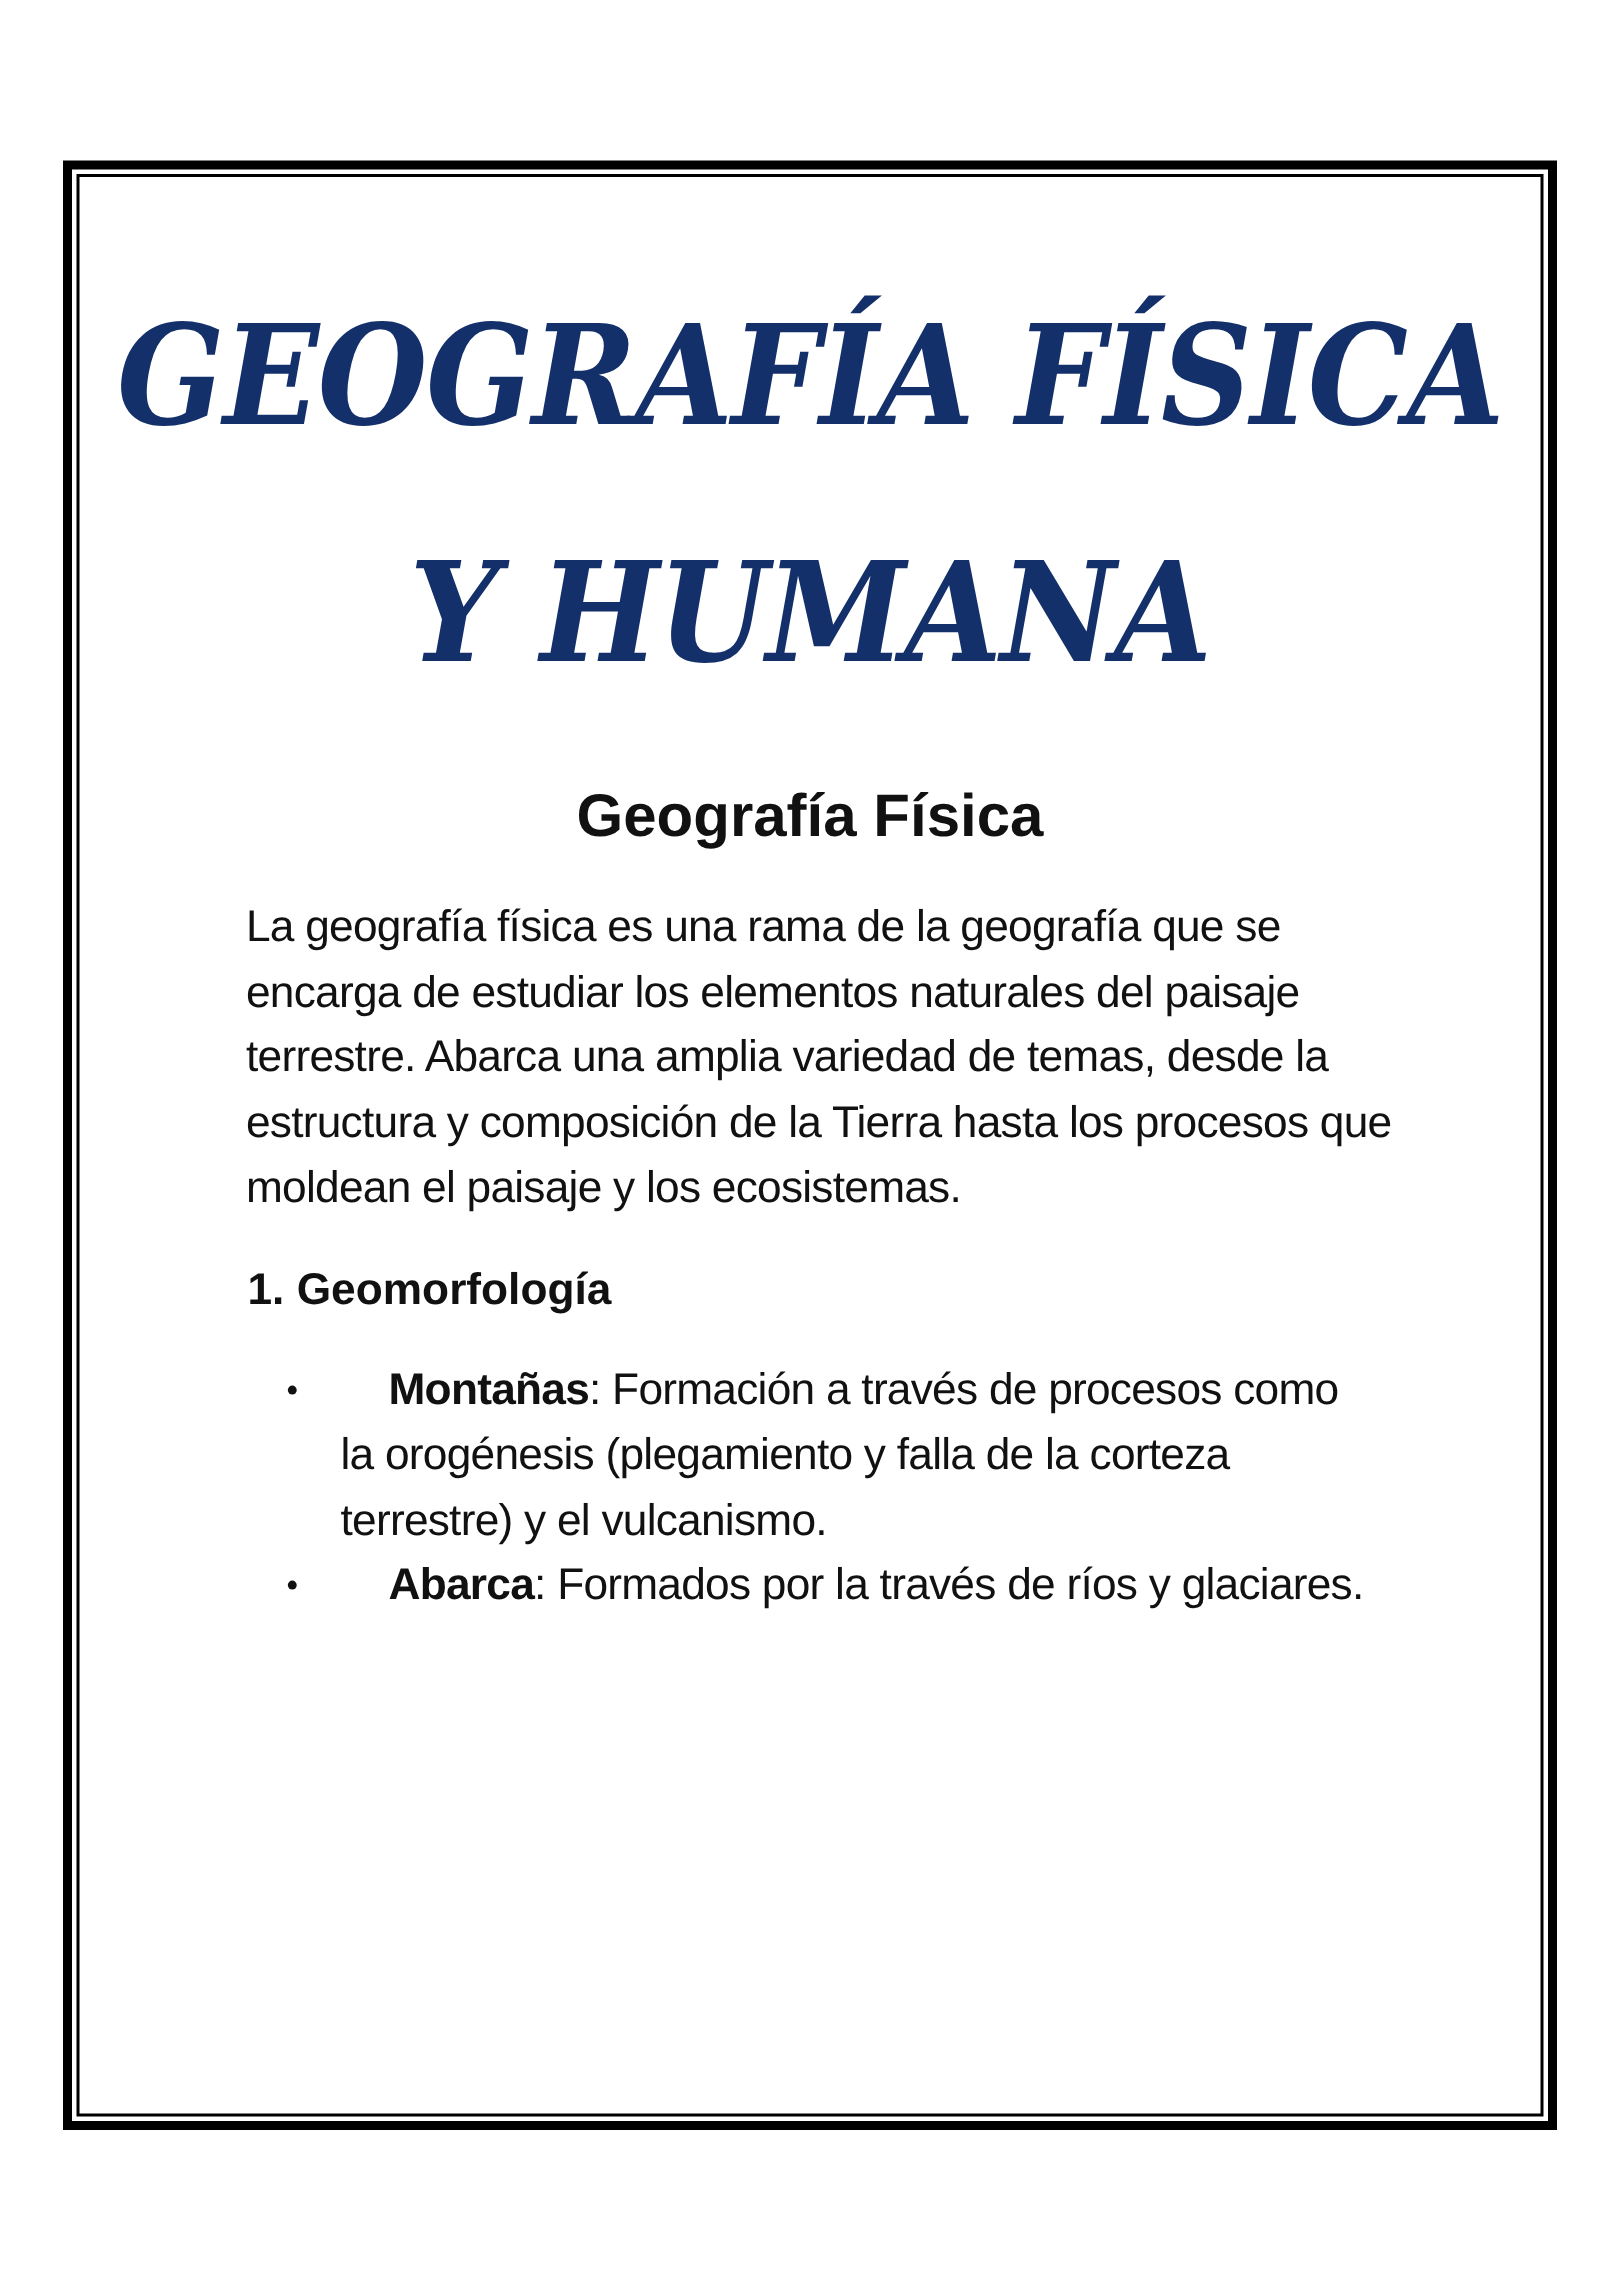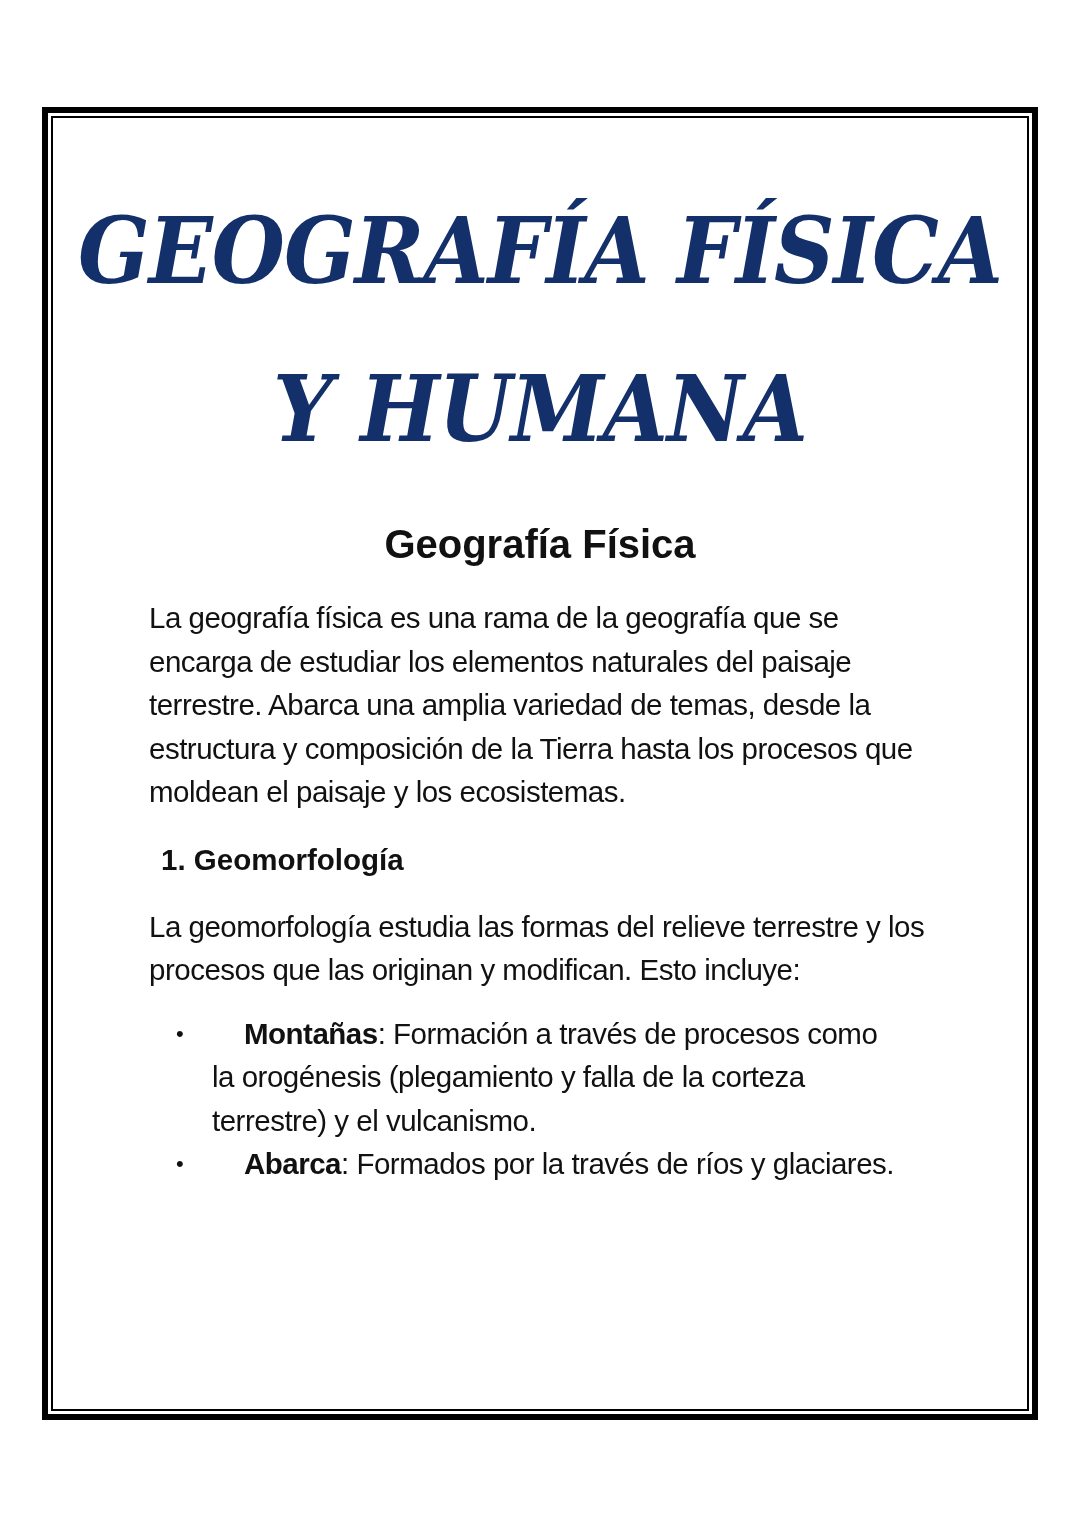--- a/index.html
+++ b/index.html
@@ -66,35 +66,35 @@
       top: 518px;
       text-align: center;
       font-size: 40px;
       line-height: 52px;
       font-weight: bold;
       margin: 0;
       color: #111111;
     }
     .content {
       position: absolute;
-      left: 149px;
+      left: 164px;
       top: 596px;
       width: 790px;
     }
     .para {
       font-size: 29.5px;
       line-height: 43.5px;
       margin: 0;
       letter-spacing: -0.5px;
     }
     .sub-heading {
       font-size: 29.5px;
       line-height: 43px;
       font-weight: bold;
-      margin: 24px 0 24px 12px;
+      margin: 24px 0 24px 1px;
     }
     ul.items {
       list-style: none;
       margin: 20px 0 0 0;
       padding: 0;
     }
     ul.items li {
       position: relative;
       padding-left: 63px;
       font-size: 29.5px;
@@ -123,21 +123,20 @@
 <h1 class="main-title line1">GEOGRAFÍA FÍSICA</h1>
 <h1 class="main-title line2">Y HUMANA</h1>
 
 <h2 class="section-heading">Geografía Física</h2>
 
 <div class="content">
   <p class="para">La geografía física es una rama de la geografía que se encarga de estudiar los elementos naturales del paisaje terrestre. Abarca una amplia variedad de temas, desde la estructura y composición de la Tierra hasta los procesos que moldean el paisaje y los ecosistemas.</p>
 
   <h3 class="sub-heading">1. Geomorfología</h3>
 
-  <p class="para">La geomorfología estudia las formas del relieve terrestre y los procesos que las originan y modifican. Esto incluye:</p>
 
   <ul class="items">
     <li>
       <span class="bullet">•</span><span class="term">Montañas</span><span>: Formación a través de procesos como la orogénesis (plegamiento y falla de la corteza terrestre) y el vulcanismo.</span>
     </li>
     <li>
       <span class="bullet">•</span><span class="term">Abarca</span><span>: Formados por la través de ríos y glaciares.</span>
     </li>
   </ul>
 </div>

